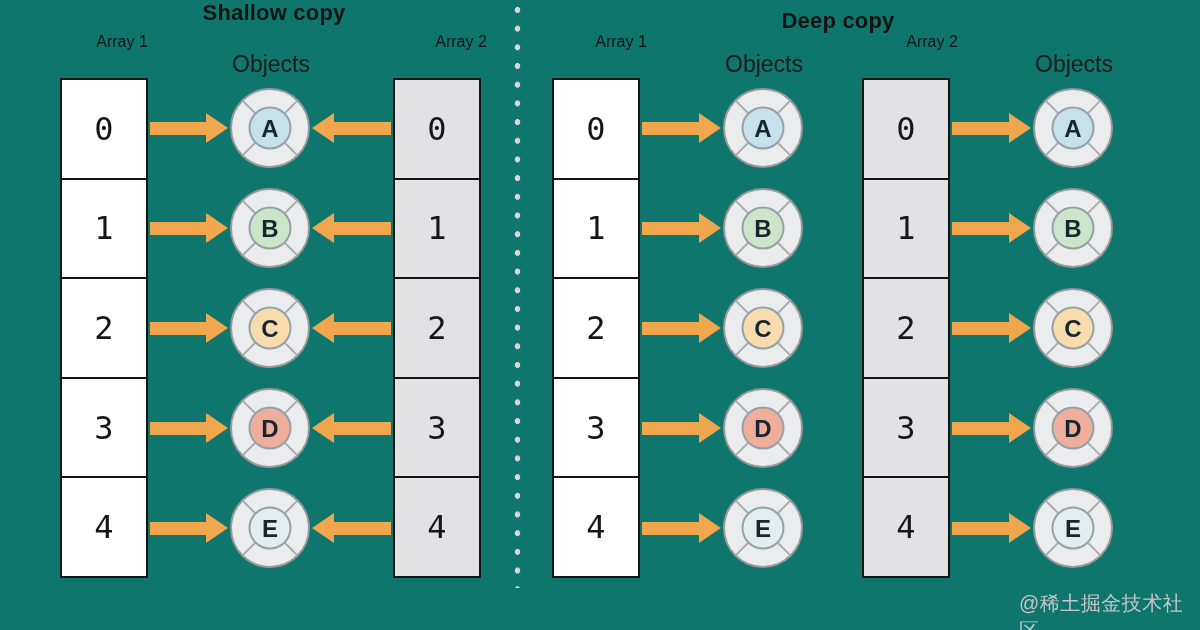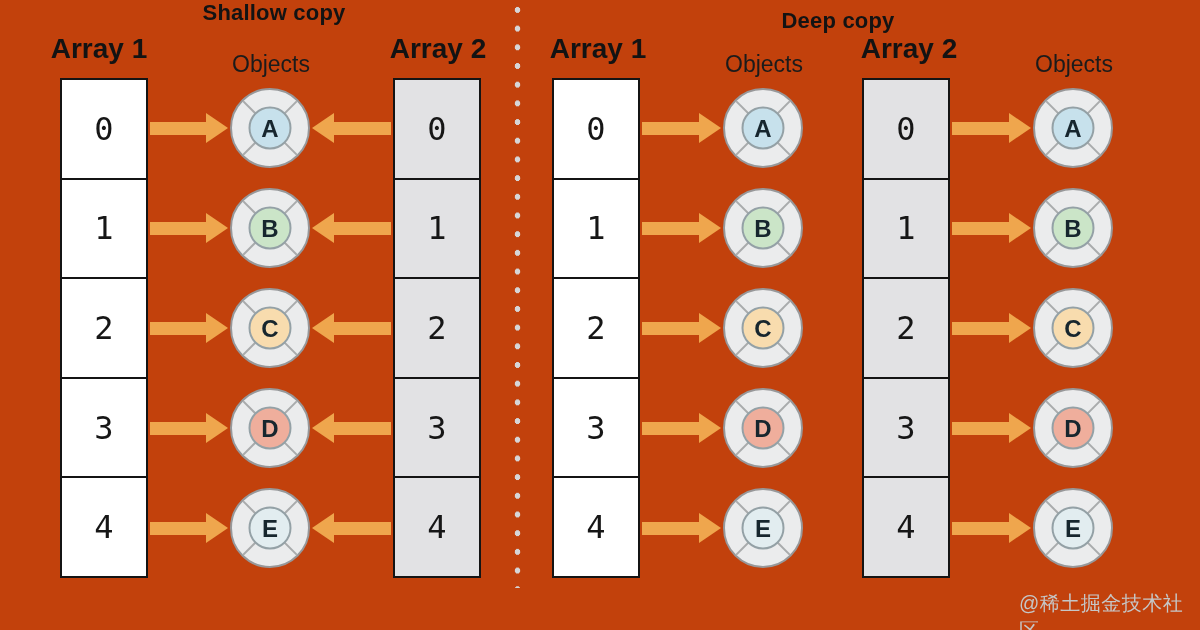--- a/index.html
+++ b/index.html
@@ -1,20 +1,20 @@
 <!DOCTYPE html>
 <html style="--arrow: #efa64d; --ring-fill: #ebeced; --ring-border: #97989a; --spoke: #a9abac; --core-border: #94a1a6; --cell-border: #141414; --grey-fill: #e2e2e4; --white-fill: #ffffff; --divider-dot: #d6d6d8;"><head>
 <meta charset="utf-8">
 <style>
   html,body{margin:0;padding:0;background:#fff;}
-  .stage{position:relative;width:1200px;height:630px;background:#c2410c;overflow:hidden;
+  .stage{position:relative;width:1200px;height:630px;background:#0f766e;overflow:hidden;
          font-family:"Liberation Sans",sans-serif;color:#131313;}
   .ctr{position:absolute;transform:translateX(-50%);white-space:nowrap;}
   .sec-title{font-size:22px;font-weight:bold;letter-spacing:.2px;}
-  .arr-label{font-size:28px;font-weight:bold;}
+  .arr-label{font-size:16px;font-weight:normal;margin-left:23px;}
   .obj-label{font-size:23px;font-weight:400;color:#1b1b1b;}
   .array{position:absolute;width:88px;height:500px;box-sizing:border-box;
          border:2px solid var(--cell-border);display:flex;flex-direction:column;}
   .array.white{background:var(--white-fill);}
   .array.grey{background:var(--grey-fill);}
   .cell{flex:1;display:flex;align-items:center;justify-content:center;
         font-family:"DejaVu Sans Mono",monospace;font-size:32px;color:#161616;}
   .cell:not(:last-child){border-bottom:2px solid var(--cell-border);}
   .node{position:absolute;width:80px;height:80px;border-radius:50%;box-sizing:border-box;
         background:var(--ring-fill);border:2px solid var(--ring-border);overflow:hidden;}

